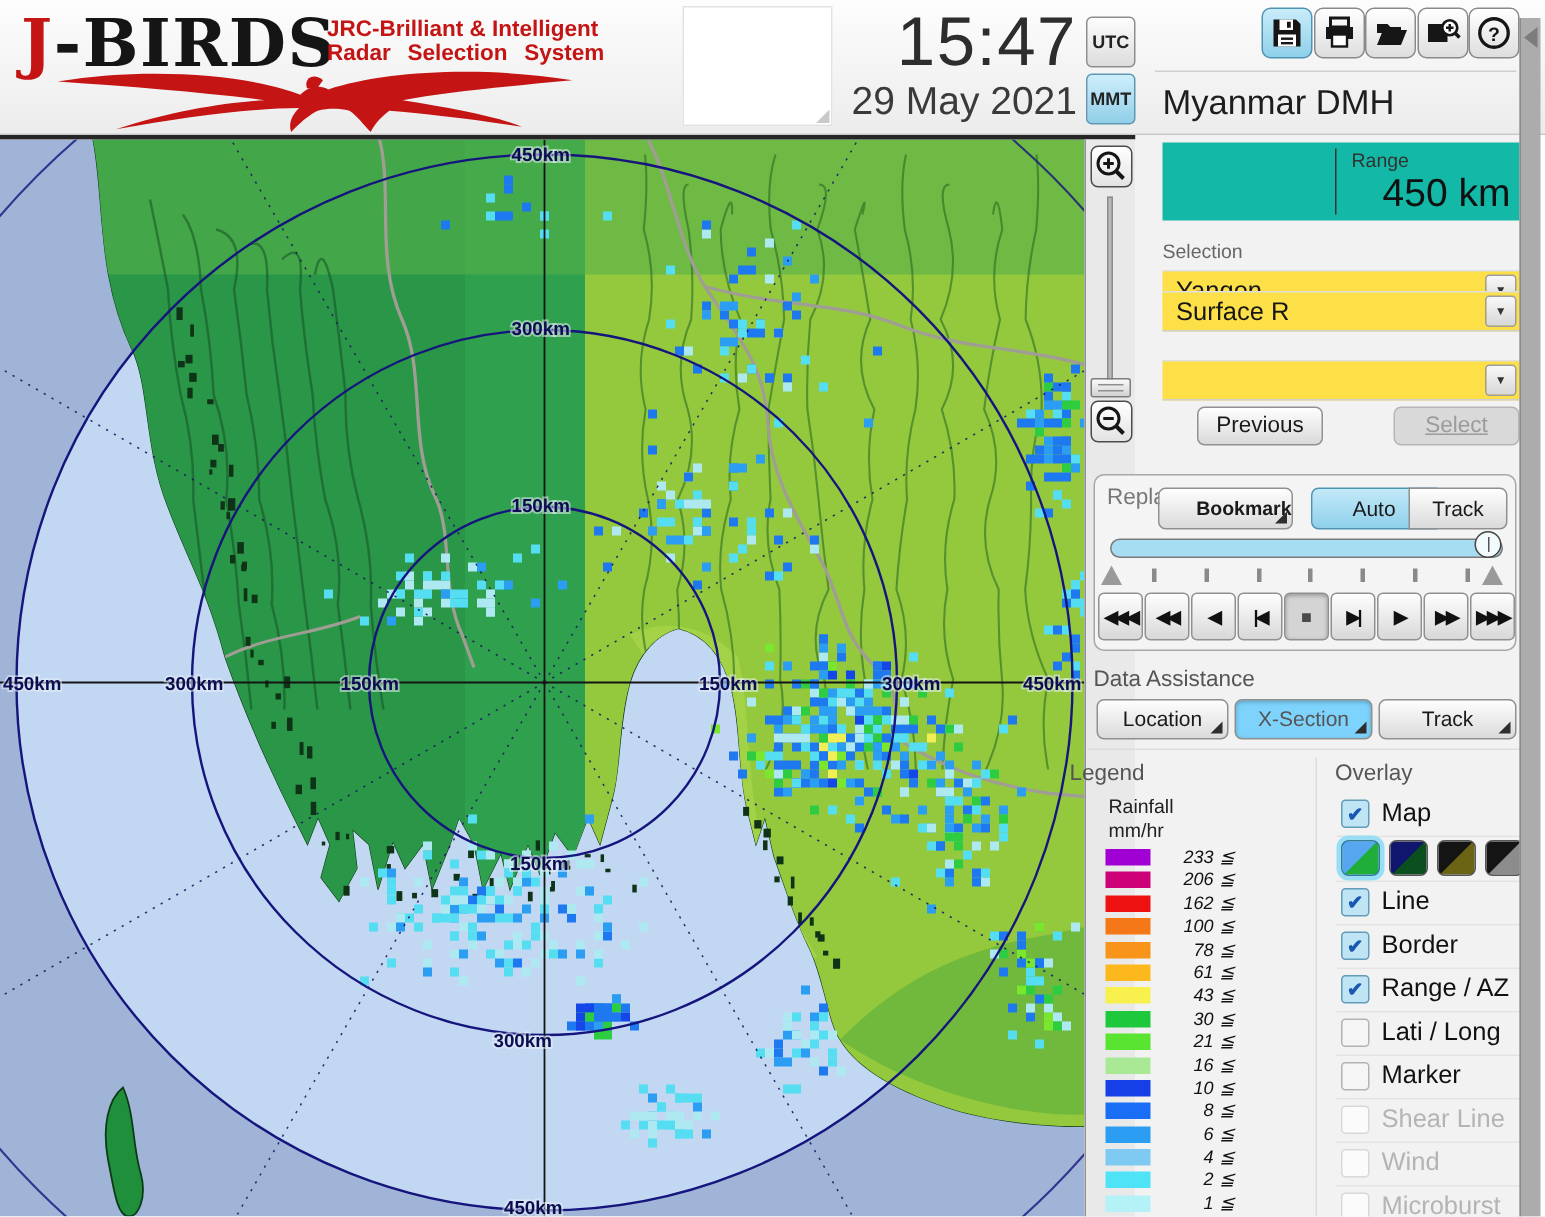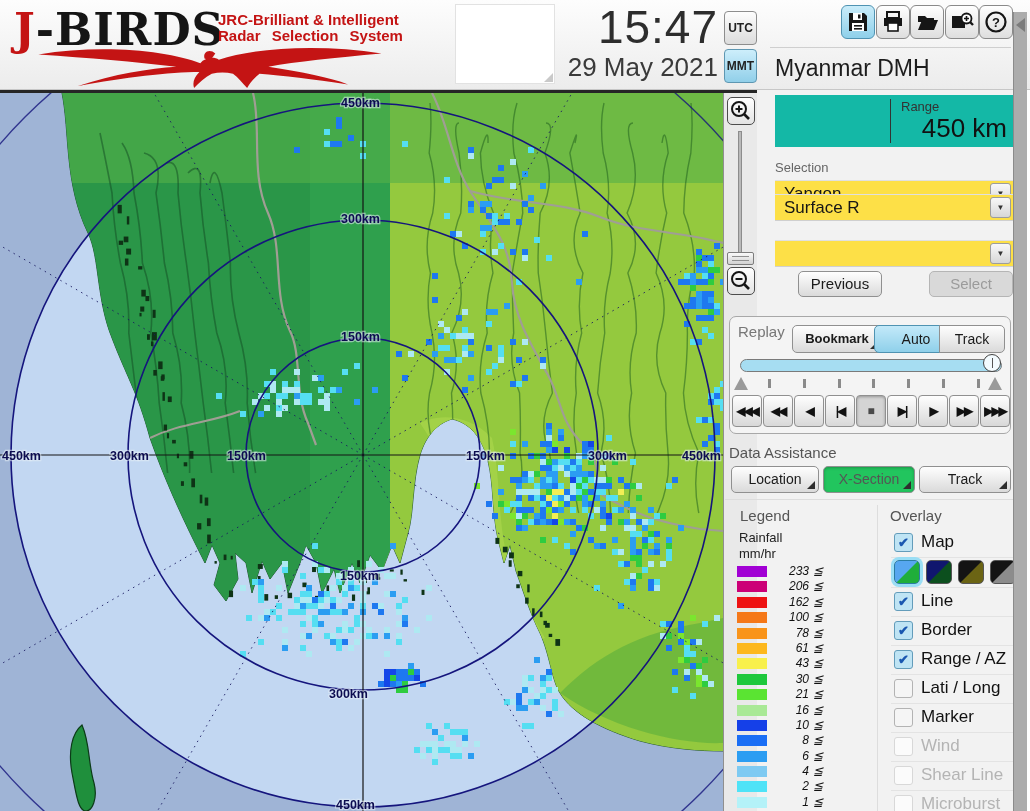--- a/index.html
+++ b/index.html
@@ -69,33 +69,33 @@
   #sel-label { position:absolute; left:775px; top:160px; font-size:13px; color:#666; }
   .combo { position:absolute; left:775px; width:238px; height:27px; background:#fde047;
     border-top:1px solid #e0e0e0; border-bottom:1px solid #cfcfcf; }
   .combo .val { position:absolute; left:9px; top:3px; font-size:17px; color:#161616; }
   .combo .arrow { position:absolute; right:2px; top:2px; width:21px; height:21px;
     background:linear-gradient(#f8f8f8,#d7d7d7); border:1px solid #9d9d9d; border-radius:3px;
     font-size:8px; color:#333; text-align:center; line-height:20px; }
 
   .btn { position:absolute; border:1px solid #909090; border-radius:5px; text-align:center;
     background:linear-gradient(#fefefe,#dadada); color:#1a1a1a; }
-  .btn.disabled { background:#d9d9d9; color:#9b9b9b; border-color:#b5b5b5; }
-  .btn.pressed { background:#22c55e; box-shadow:inset 0 1px 3px rgba(0,0,0,.25); color:#555; }
+  .btn.disabled { background:#d9d9d9; color:#9b9b9b; border-color:#b5b5b5;text-decoration:underline; }
+  .btn.pressed { background:#7dd3fc; box-shadow:inset 0 1px 3px rgba(0,0,0,.25); color:#555; }
   .btn.blue { background:linear-gradient(#c3e9f9,#8fd0ea); border-color:#4f93b2; }
   .menu-corner::after { content:""; position:absolute; right:3px; bottom:3px; width:0; height:0;
     border-left:8px solid transparent; border-bottom:8px solid #2e2e2e; }
 
   #btn-previous { left:777px; top:271px; width:84px; height:26px; font-size:15px; line-height:24px;margin-left:21px; }
   #btn-select   { left:929px; top:271px; width:84px; height:26px; font-size:15px; line-height:24px; }
 
   #replay-box { position:absolute; left:729px; top:316px; width:282px; height:118px;
     border:1px solid #a8a8a8; border-radius:7px; background:#f4f4f4; }
   #replay-label { position:absolute; left:8px; top:6px; font-size:15px; color:#777; }
-  #btn-bookmark { left:62px; top:8px; width:90px; height:28px; font-size:13px; font-weight:bold; line-height:26px; }
+  #btn-bookmark { left:42px; top:8px; width:90px; height:28px; font-size:13px; font-weight:bold; line-height:26px;text-align:right; }
   #btn-auto   { left:144px; top:8px; width:84px; height:28px; font-size:14px; line-height:26px;
     border-radius:5px 0 0 5px; }
   #btn-manual { left:209px; top:8px; width:66px; height:28px; font-size:14px; line-height:26px;
     border-radius:0 5px 5px 0; }
   #rslider { position:absolute; left:10px; top:42px; width:262px; height:13px; border:1px solid #7a7a7a;
     border-radius:7px; background:#a6ddf2; }
   #rhandle { position:absolute; left:253px; top:37px; width:18px; height:18px; border:1px solid #444;
     border-radius:50%; background:#f3fbff; }
   #rhandle i { display:block; margin:3px auto 0; width:1px; height:10px; background:#555; }
   .end-tri { position:absolute; top:60px; width:0; height:0; border-left:7px solid transparent;
@@ -110,21 +110,21 @@
     color:#111; text-align:center; line-height:30px; font-weight:bold; overflow:hidden;}
   .pb.pressed { background:#d4d4d4; box-shadow:inset 0 1px 3px rgba(0,0,0,.3); color:#4a4a4a; letter-spacing:0; }
 
   #da-label { position:absolute; left:729px; top:444px; font-size:15px; color:#555; }
   .da-btn { top:466px; height:27px; font-size:14px; line-height:25px; }
   #da-0 { left:731px; width:88px; } #da-1 { left:823px; width:92px; } #da-2 { left:919px; width:92px; }
 
   #sep-h { position:absolute; left:725px; top:499px; width:288px; height:1px; background:#ddd; }
   #sep-v { position:absolute; left:877px; top:505px; width:1px; height:306px; background:#ddd; }
 
-  #legend-title { position:absolute; left:740px; top:507px; font-size:15px; color:#555; }
+  #legend-title { position:absolute; left:713px; top:507px; font-size:15px; color:#555; }
   #legend-unit { position:absolute; left:739px; top:530px; font-size:13px; color:#222; line-height:16px; }
   #legend-rows { position:absolute; left:737px; top:564px; width:100px; }
   .lrow { position:relative; height:15.4px;font-style:italic; }
   .lrow .sw { position:absolute; left:0; top:2px; width:30px; height:11px; }
   .lrow .v { position:absolute; left:32px; top:0px; width:40px; font-size:12px; color:#111; text-align:right; }
   .lrow .lte { position:absolute; left:76px; top:0px; font-size:12px; color:#111; }
 
   #overlay-title { position:absolute; left:890px; top:507px; font-size:15px; color:#555; }
   #overlay-rows { position:absolute; left:891px; top:529px; width:122px; }
   .orow { position:relative; height:29px; border-bottom:1px solid #e3e3e3; }
@@ -1467,25 +1467,25 @@
       <div class="orow unchecked">
         <span class="cb"></span>
         <span class="lab">Lati / Long</span>
       </div>
       <div class="orow unchecked">
         <span class="cb"></span>
         <span class="lab">Marker</span>
       </div>
       <div class="orow disabled">
         <span class="cb"></span>
-        <span class="lab">Wind</span>
+        <span class="lab">Shear Line</span>
       </div>
       <div class="orow disabled">
         <span class="cb"></span>
-        <span class="lab">Shear Line</span>
+        <span class="lab">Wind</span>
       </div>
       <div class="orow disabled">
         <span class="cb"></span>
         <span class="lab">Microburst</span>
       </div>
     </div>
 
   <div id="splitter">
     <div id="collapse-arrow"></div>
   </div>

